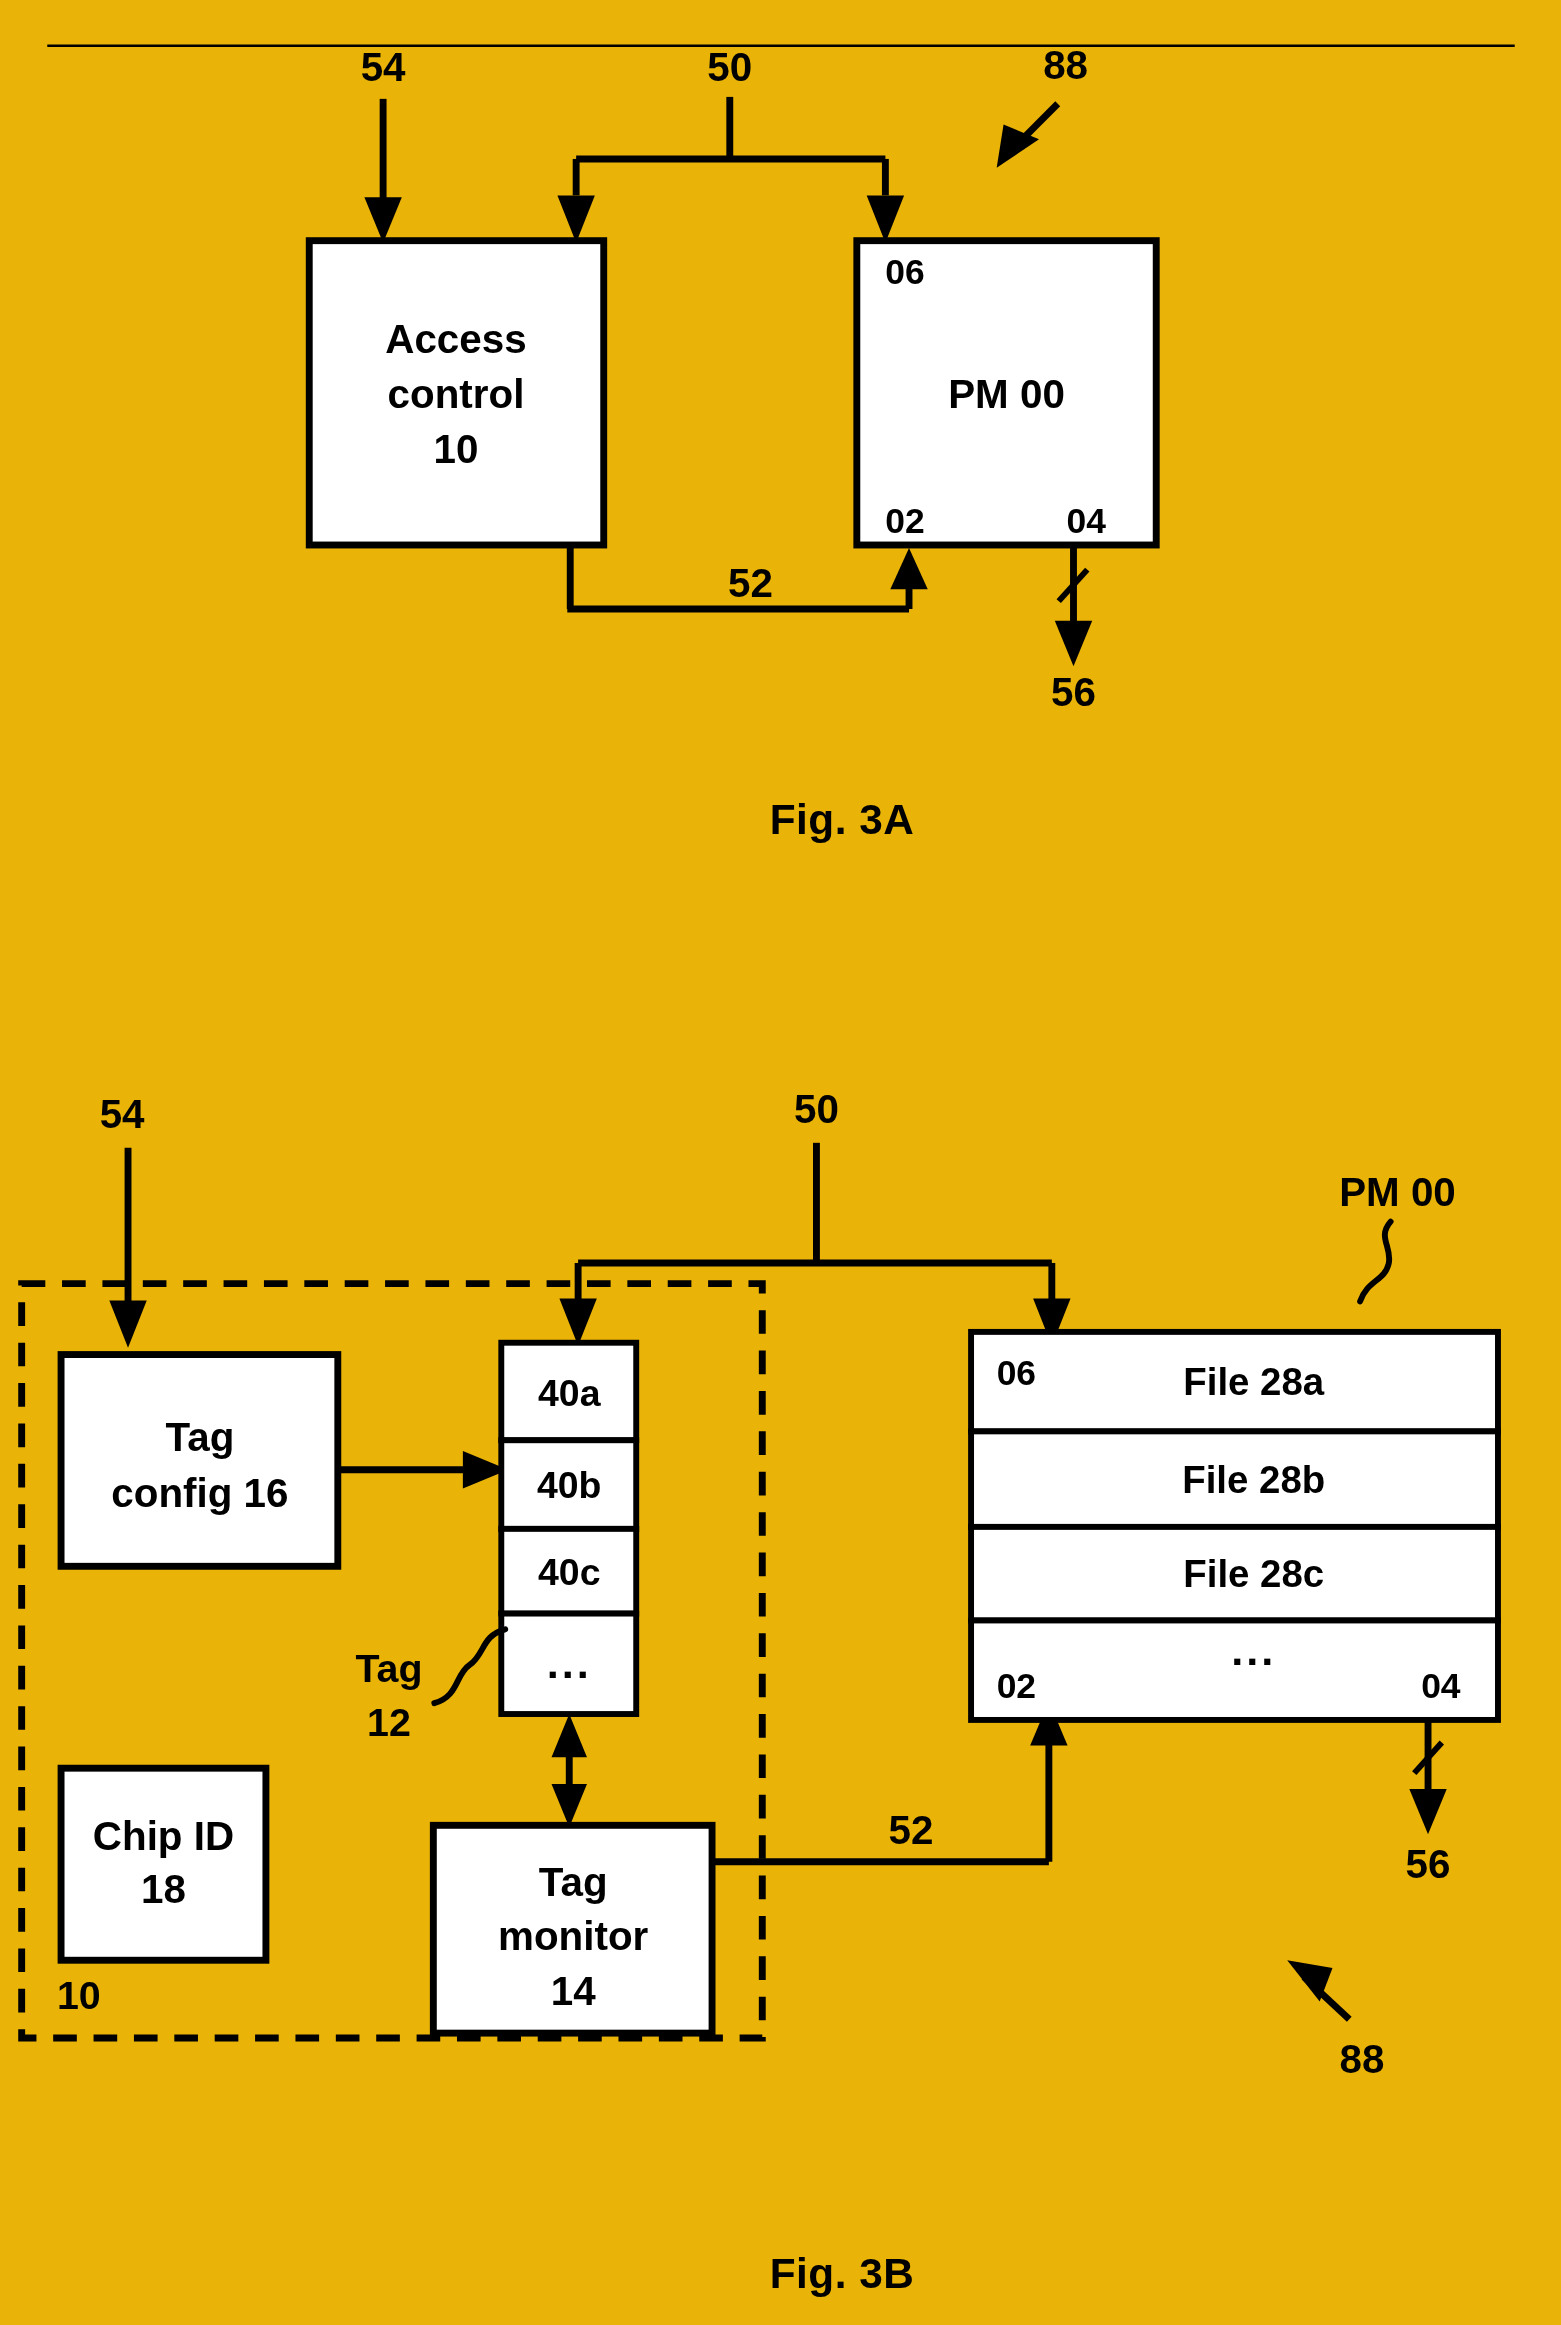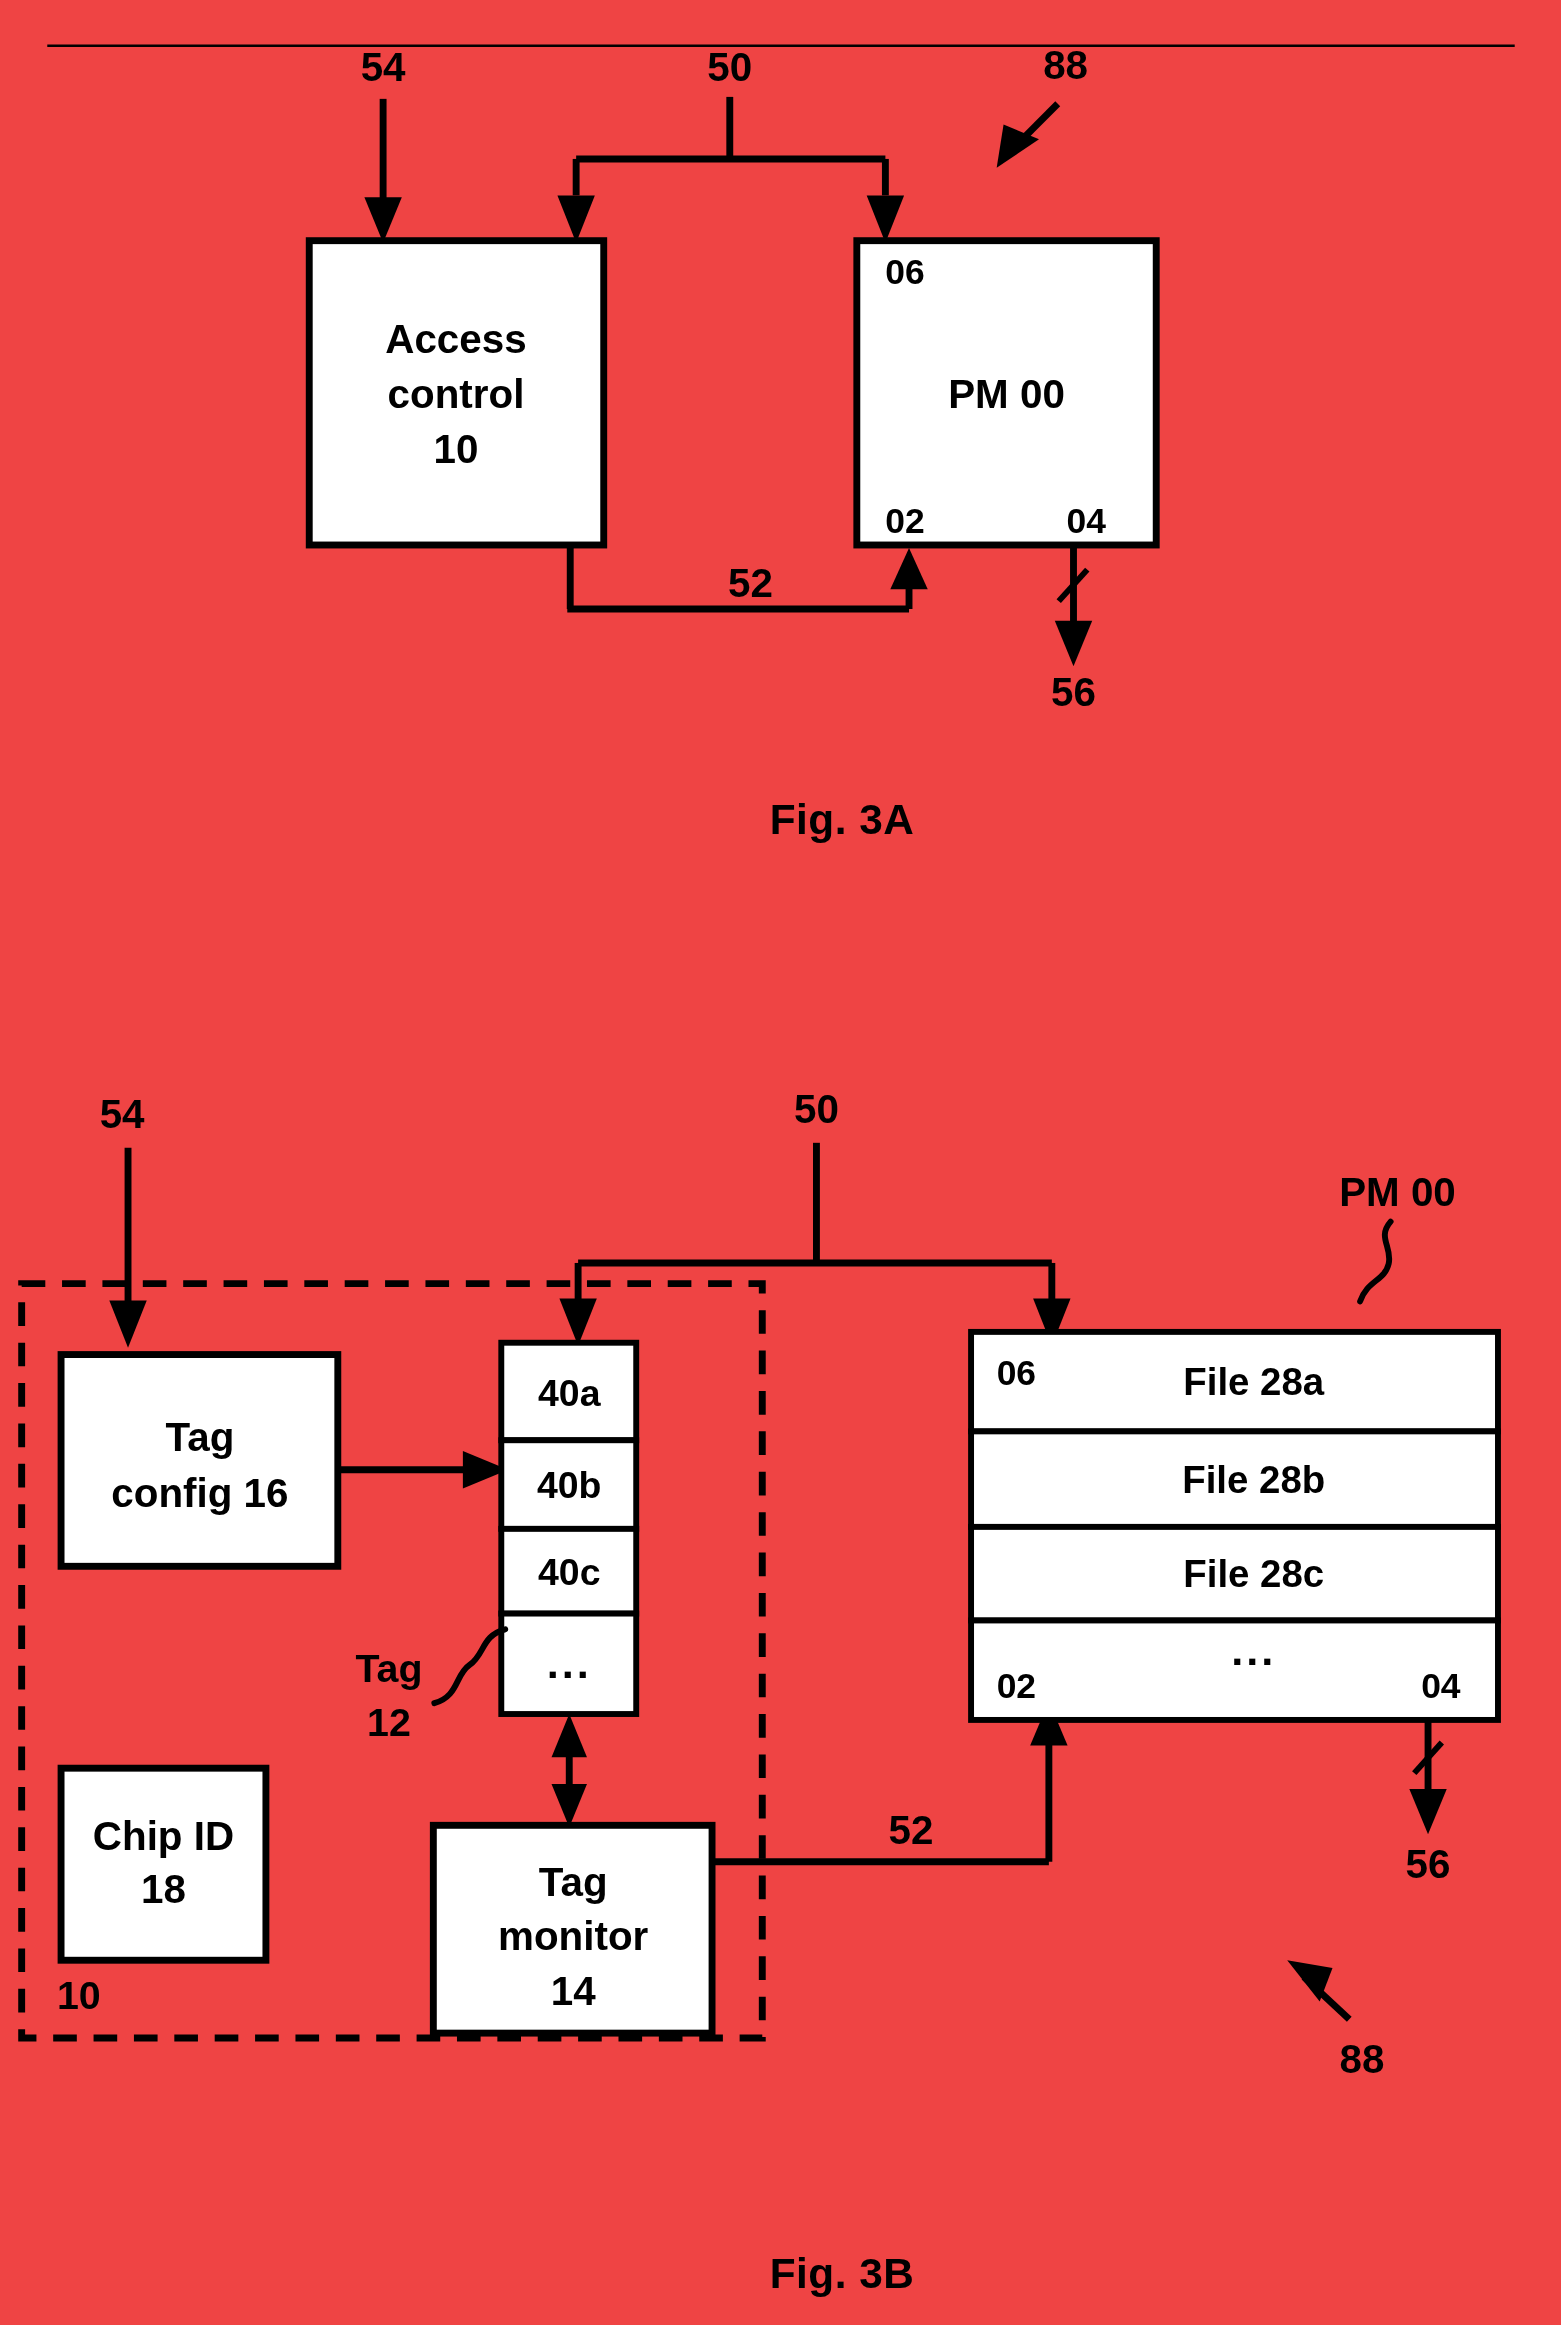--- a/index.html
+++ b/index.html
@@ -12,21 +12,21 @@
     height: 2326px;
     font-family: "Liberation Sans", sans-serif;
     color: #000000;
     overflow: hidden;
     position: relative;
   }
   #sheet {
     position: relative;
     width: 1561px;
     height: 2326px;
-    background: #ef4444;
+    background: #eab308;
   }
   svg.figure {
     position: absolute;
     left: 0;
     top: 0;
     width: 1561px;
     height: 2326px;
     overflow: visible;
   }
   .box {

